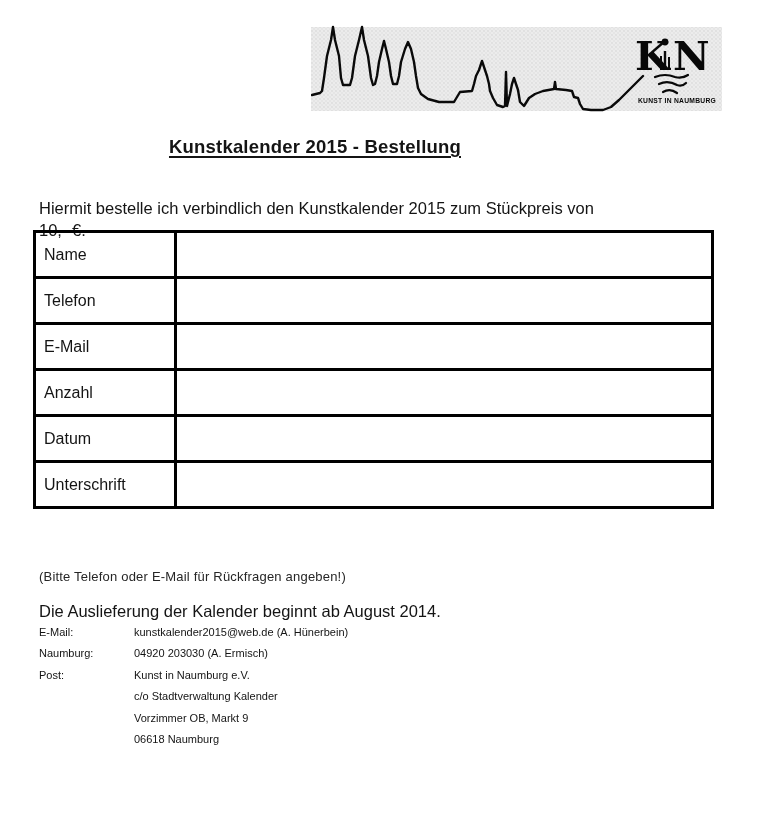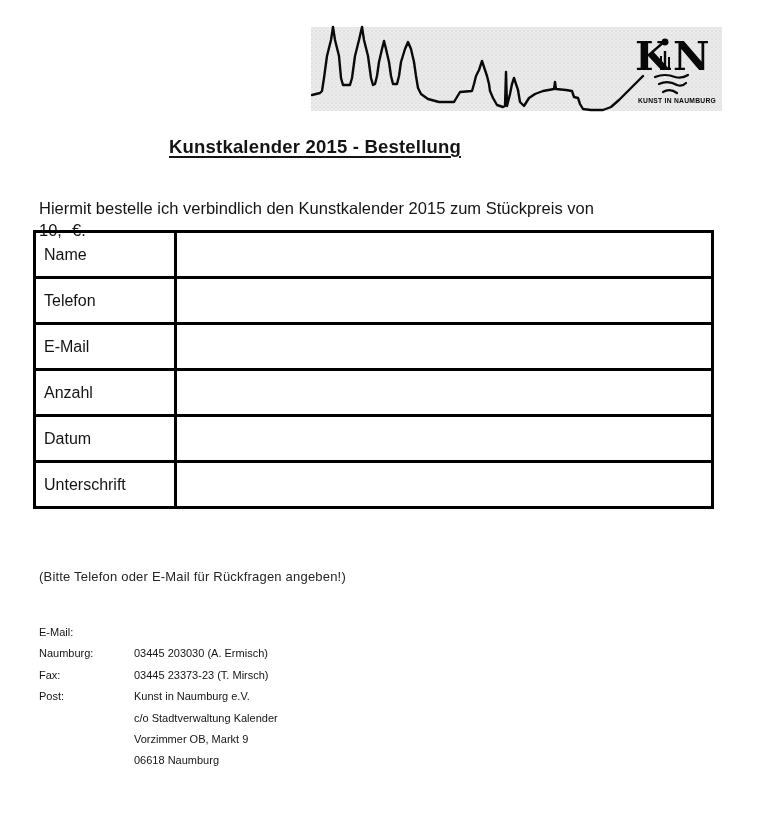--- a/index.html
+++ b/index.html
@@ -173,32 +173,30 @@
       </tr>
       <tr>
         <td class="lbl">Unterschrift</td>
         <td class="val"></td>
       </tr>
     </tbody>
   </table>
 
   <p class="note">(Bitte Telefon oder E-Mail für Rückfragen angeben!)</p>
 
+  <p class="delivery">Die Auslieferung der Kalender beginnt ab August 2014.</p>
 
   <div class="contact">
     <div class="contact-row">
       <span class="clabel">E-Mail:</span>
+      <span class="cvalue">kunstkalender2015@web.de (A. Hünerbein)</span>
     </div>
     <div class="contact-row">
       <span class="clabel">Naumburg:</span>
-      <span class="cvalue">03445 203030 (A. Ermisch)</span>
-    </div>
-    <div class="contact-row">
-      <span class="clabel">Fax:</span>
-      <span class="cvalue">03445 23373-23 (T. Mirsch)</span>
+      <span class="cvalue">04920 203030 (A. Ermisch)</span>
     </div>
     <div class="contact-row">
       <span class="clabel">Post:</span>
       <span class="cvalue">
         <span class="cline">Kunst in Naumburg e.V.</span>
         <span class="cline">c/o Stadtverwaltung Kalender</span>
         <span class="cline">Vorzimmer OB, Markt 9</span>
         <span class="cline">06618 Naumburg</span>
       </span>
     </div>

